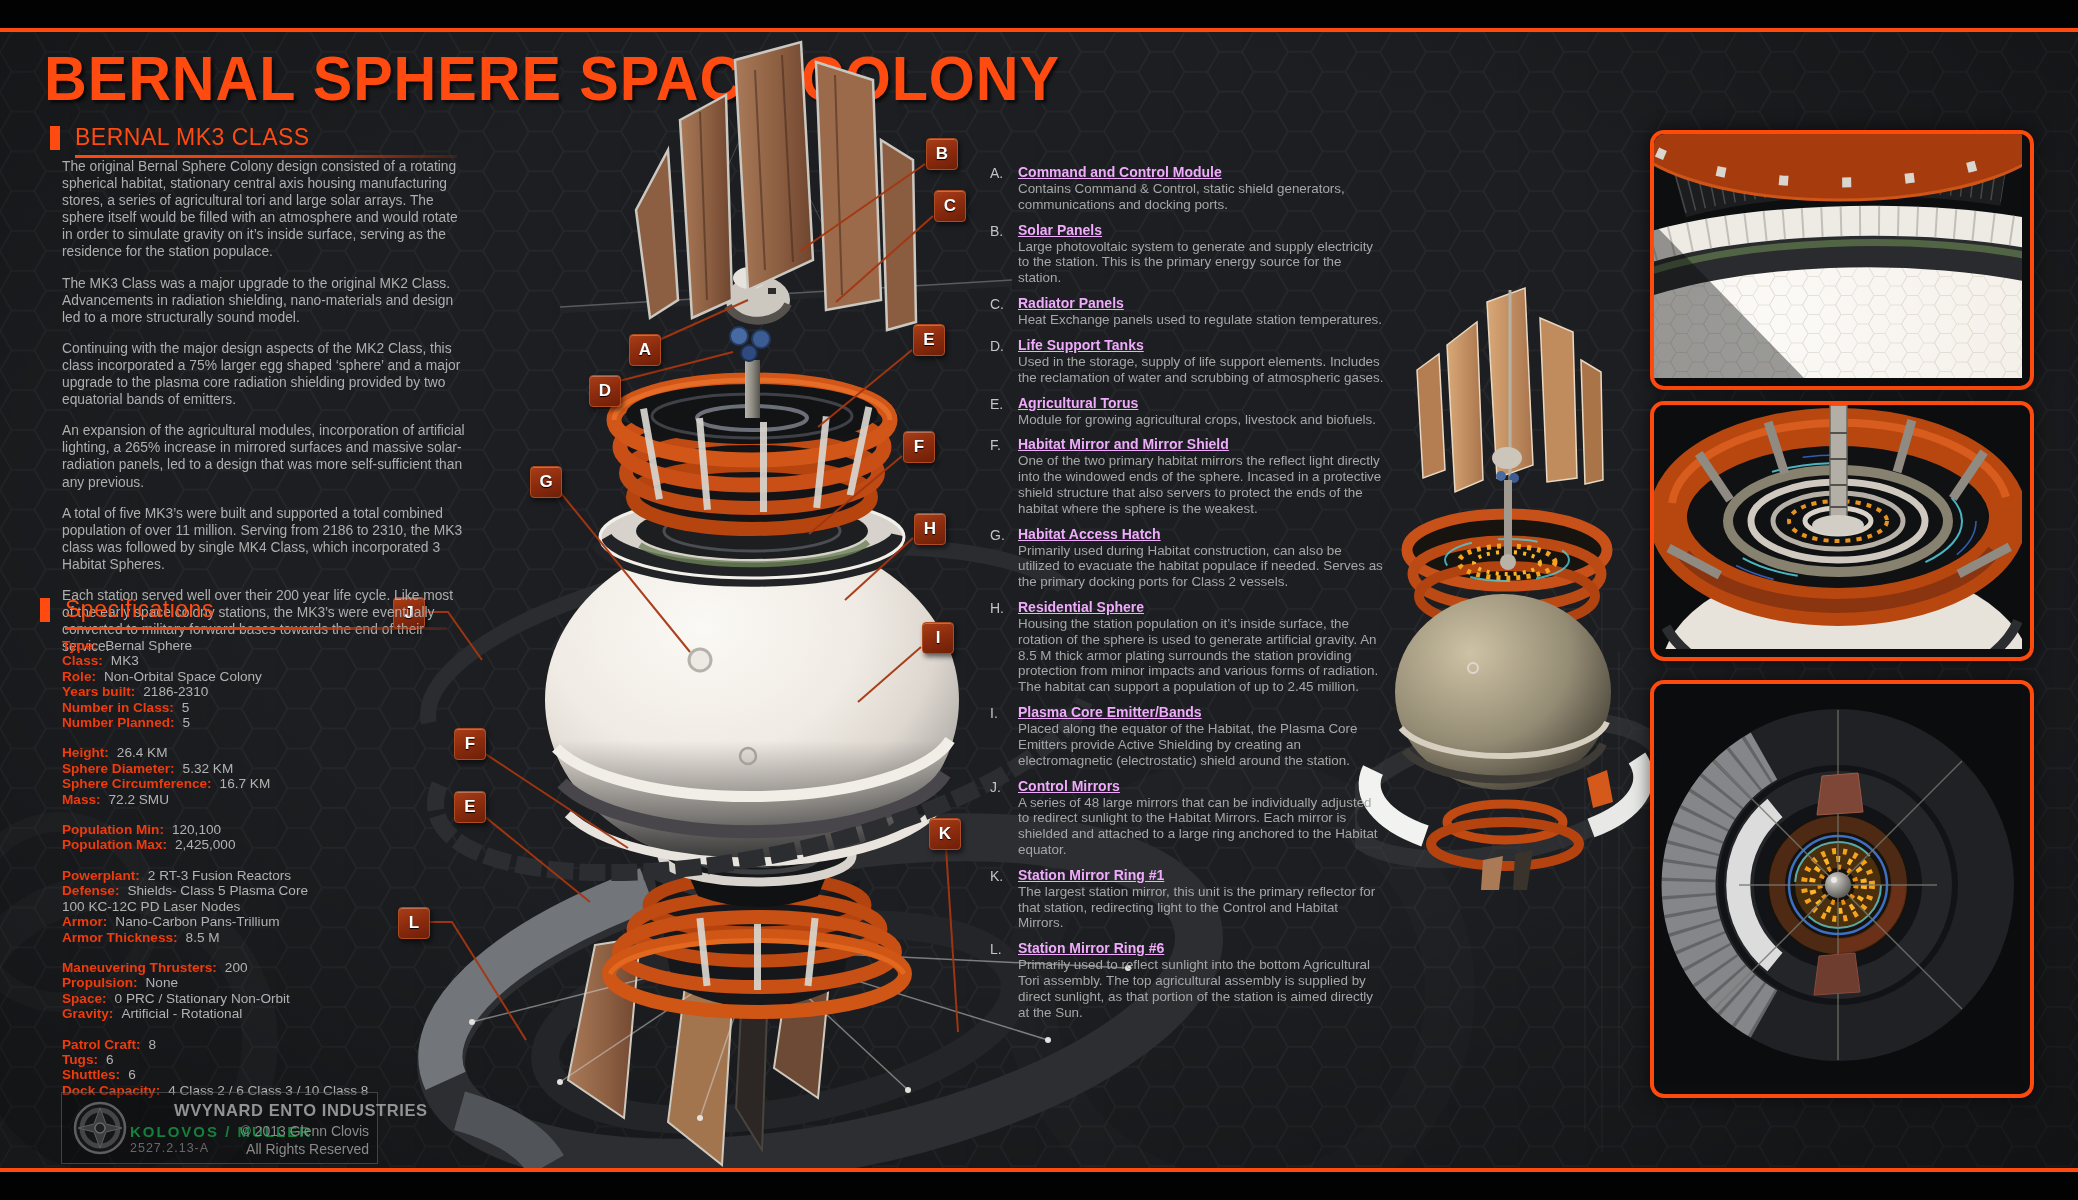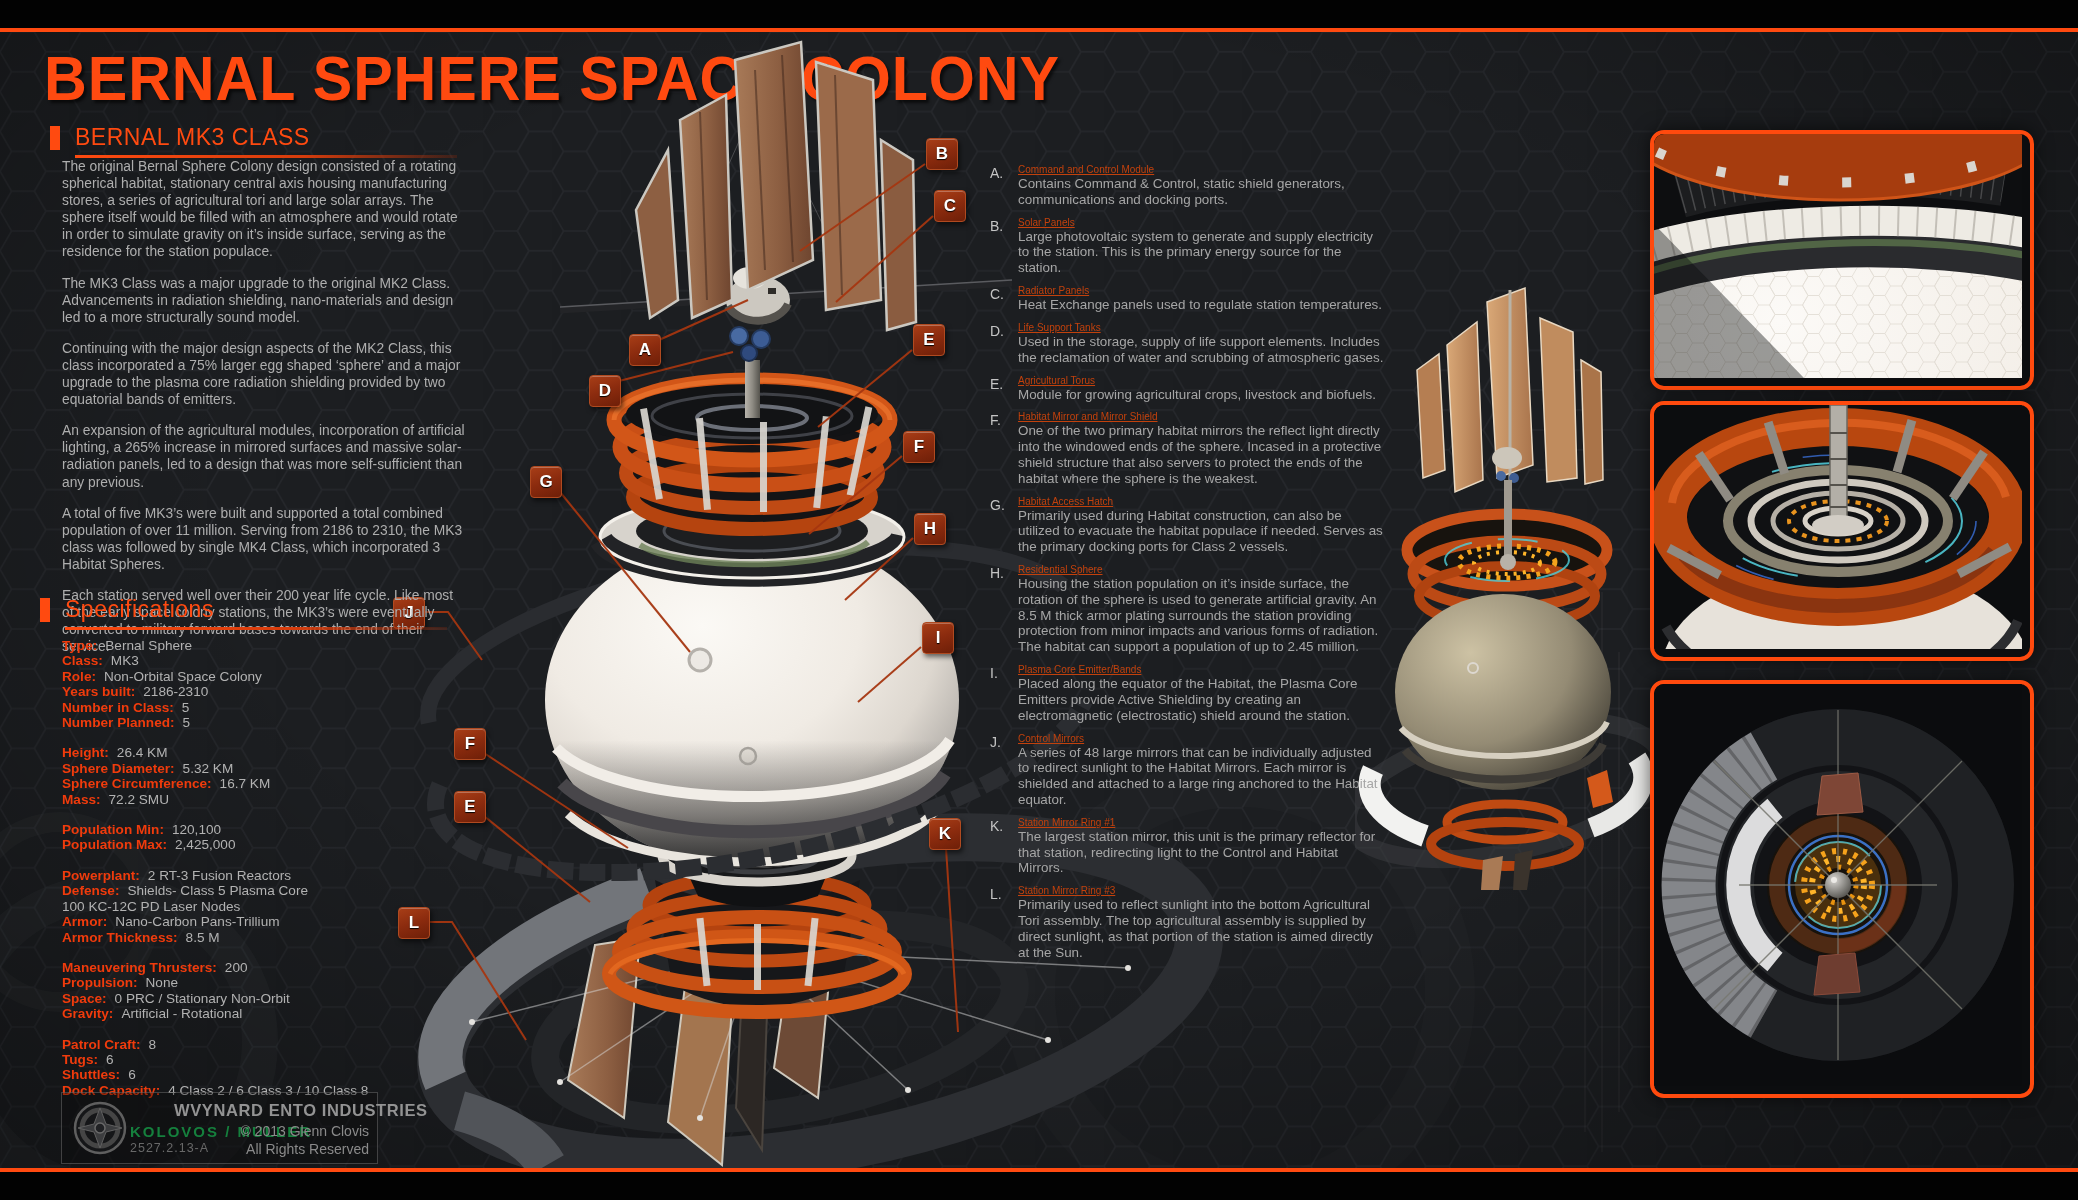--- a/index.html
+++ b/index.html
@@ -29,21 +29,21 @@
   .specs{position:absolute;left:62px;top:638px;width:400px;z-index:30;}
   .spec-group{margin-bottom:15px;}
   .spec-row{font-size:13.6px;line-height:15.4px;white-space:nowrap;}
   .spec-label{color:#f03b0c;font-weight:bold;margin-right:8px;}
   .spec-value{color:#b2b2b2;}
 
   .legend{position:absolute;left:990px;top:164px;width:396px;z-index:30;}
   .legend-item{display:flex;margin-bottom:9px;}
   .legend-letter{width:28px;flex:0 0 28px;color:#c4c4c4;font-size:14px;padding-top:1px;}
   .legend-body{flex:1;}
-  .legend-title{color:#c2410c;font-size:10px;text-decoration:underline;margin-bottom:1px;}
+  .legend-title{color:#f0abfc;font-size:14px;text-decoration:underline;margin-bottom:1px;font-weight:bold;}
   .legend-desc{color:#a6a6a6;font-size:13.4px;line-height:1.18;}
 
   .callout-box{position:absolute;width:30px;height:30px;z-index:20;border-radius:4px;
         background:linear-gradient(160deg,#a83e17 0%,#8b2b0e 50%,#6e1f08 100%);
         border:1px solid #b04a20;box-shadow:inset 0 1px 0 rgba(255,255,255,.28),2px 3px 5px rgba(0,0,0,.55);
         color:#fff;font-weight:bold;font-size:17px;text-align:center;line-height:29px;
         text-shadow:0 1px 1px #000;}
   #callout-lines{position:absolute;left:0;top:0;z-index:18;pointer-events:none;}
   .illus{position:absolute;z-index:10;pointer-events:none;}
 
@@ -487,21 +487,21 @@
       <div class="legend-item">
       <div class="legend-letter">K.</div>
       <div class="legend-body">
         <div class="legend-title">Station Mirror Ring #1</div>
         <div class="legend-desc">The largest station mirror, this unit is the primary reflector for that station, redirecting light to the Control and Habitat Mirrors.</div>
       </div>
     </div>
       <div class="legend-item">
       <div class="legend-letter">L.</div>
       <div class="legend-body">
-        <div class="legend-title">Station Mirror Ring #3</div>
+        <div class="legend-title">Station Mirror Ring #6</div>
         <div class="legend-desc">Primarily used to reflect sunlight into the bottom Agricultural Tori assembly.  The top agricultural assembly is supplied by direct  sunlight, as that portion of the station is aimed directly at the Sun.</div>
       </div>
     </div>
     </div>
 
   <svg id="callout-lines" width="2078" height="1200">
       <polyline points="659,340 748,300" fill="none" stroke="#a53610" stroke-width="2" opacity="0.95"></polyline>
       <polyline points="925,164 800,251" fill="none" stroke="#a53610" stroke-width="2" opacity="0.95"></polyline>
       <polyline points="933,216 836,302" fill="none" stroke="#a53610" stroke-width="2" opacity="0.95"></polyline>
       <polyline points="619,381 733,352" fill="none" stroke="#a53610" stroke-width="2" opacity="0.95"></polyline>

